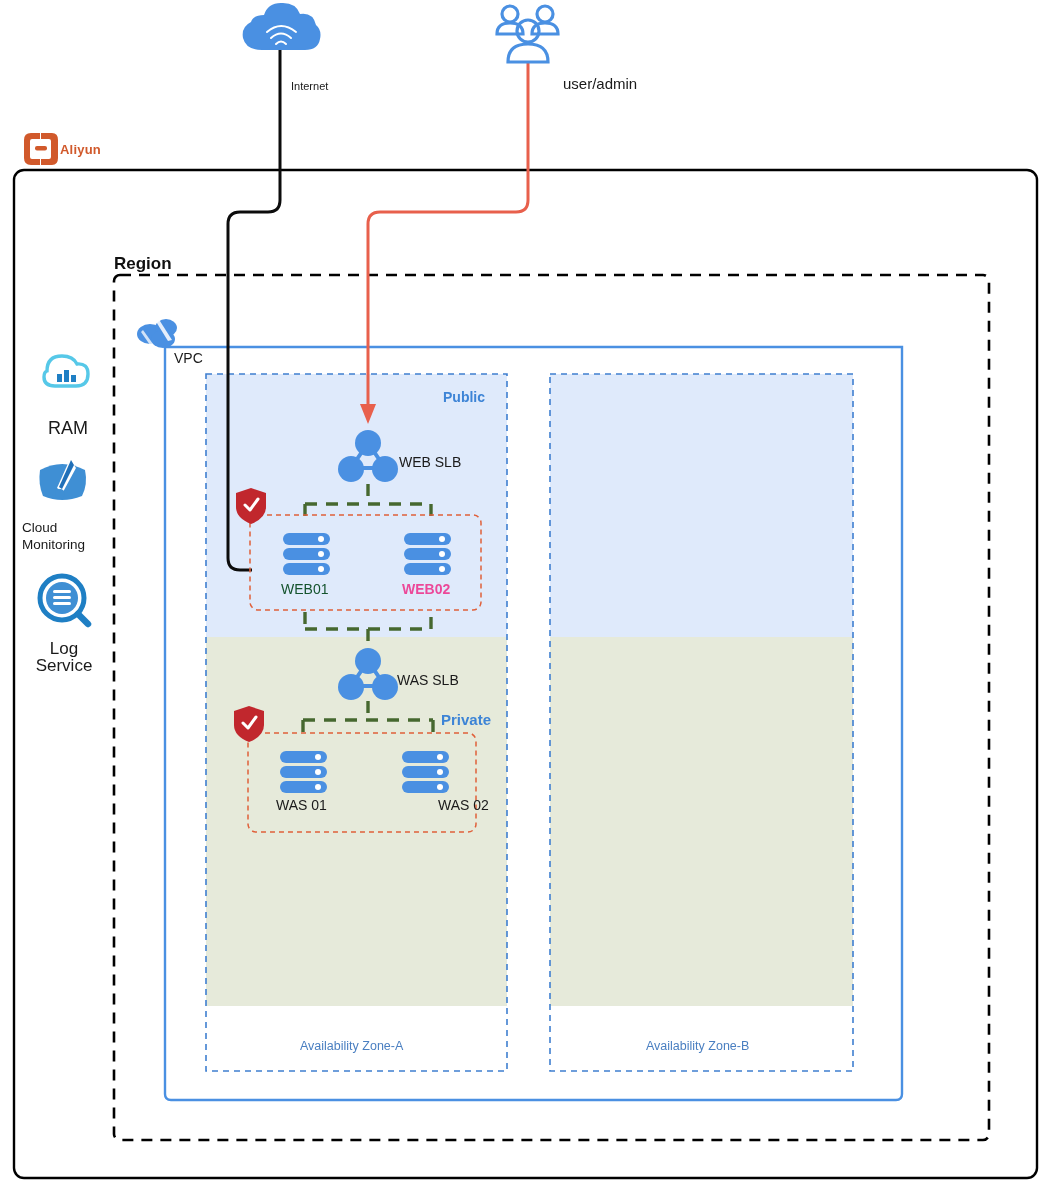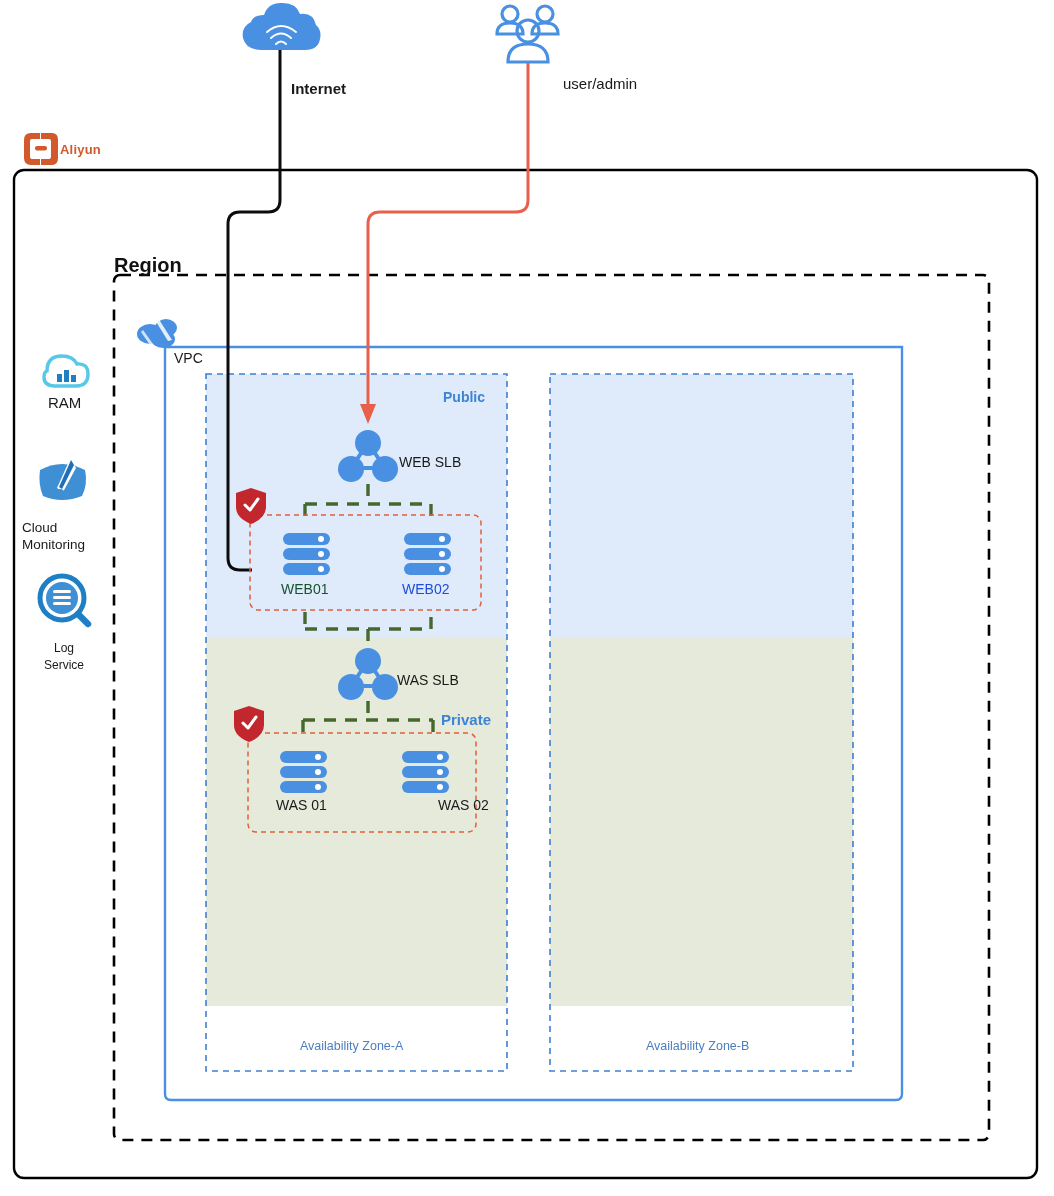--- a/index.html
+++ b/index.html
@@ -1,38 +1,38 @@
 <!DOCTYPE html>
 <html><head>
 <meta charset="utf-8">
 <style>
   html,body{margin:0;padding:0;background:#ffffff;}
   body{width:1054px;height:1196px;position:relative;overflow:hidden;
        font-family:"Liberation Sans","DejaVu Sans",sans-serif;color:#111;}
   .stage{position:absolute;inset:0;width:1054px;height:1196px;}
   .svg-layer{position:absolute;left:0;top:0;width:1054px;height:1196px;}
   .lbl{position:absolute;white-space:nowrap;}
-  .lbl-internet{left:291px;top:80px;font-size:15px;color:#1a1a1a;font-weight:bold;}
+  .lbl-internet{left:291px;top:80px;font-size:11px;color:#1a1a1a;}
   .lbl-useradmin{left:563px;top:75px;font-size:15px;color:#1a1a1a;}
   .lbl-aliyun{left:60px;top:142px;font-size:13px;font-weight:bold;color:#d1592b;letter-spacing:.2px;}
-  .lbl-region{left:114px;top:254px;font-size:20px;font-weight:bold;color:#111;}
+  .lbl-region{left:114px;top:254px;font-size:17px;font-weight:bold;color:#111;}
   .lbl-vpc{left:174px;top:350px;font-size:14px;color:#1a1a1a;}
   .lbl-public{left:443px;top:389px;font-size:14px;font-weight:bold;color:#3d84d6;}
   .lbl-private{left:441px;top:711px;font-size:15px;font-weight:bold;color:#3d84d6;}
   .lbl-webslb{left:399px;top:454px;font-size:14px;color:#1a1a1a;}
   .lbl-wasslb{left:397px;top:672px;font-size:14px;color:#1a1a1a;}
   .lbl-web01{left:281px;top:581px;font-size:14px;color:#14532d;}
-  .lbl-web02{left:402px;top:581px;font-size:14px;color:#1d4ed8;}
+  .lbl-web02{left:402px;top:581px;font-size:14px;color:#ec4899;font-weight:bold;}
   .lbl-was01{left:276px;top:797px;font-size:14px;color:#1a1a1a;}
   .lbl-was02{left:398px;top:797px;font-size:14px;color:#1a1a1a;margin-left:40px;}
   .lbl-azA{left:300px;top:1039px;font-size:12.5px;color:#4a7fc1;}
   .lbl-azB{left:646px;top:1039px;font-size:12.5px;color:#4a7fc1;}
-  .lbl-ram{left:48px;top:394px;font-size:15px;color:#1a1a1a;text-align:center;width:32px;}
+  .lbl-ram{left:48px;top:418px;font-size:18px;color:#1a1a1a;text-align:center;width:32px;}
   .lbl-mon{left:22px;top:519px;font-size:13.5px;color:#1a1a1a;text-align:left;width:84px;line-height:17px;}
-  .lbl-log{left:34px;top:640px;font-size:12px;color:#1a1a1a;text-align:center;width:60px;line-height:17px;}
+  .lbl-log{left:34px;top:640px;font-size:17px;color:#1a1a1a;text-align:center;width:60px;line-height:17px;}
 </style>
 </head>
 <body>
 
 <div class="stage">
 
   <svg class="svg-layer" viewBox="0 0 1054 1196" xmlns="http://www.w3.org/2000/svg">
 
     <rect x="14" y="170" width="1023" height="1008" rx="10" ry="10" fill="none" stroke="#000" stroke-width="2.4"></rect>
 

